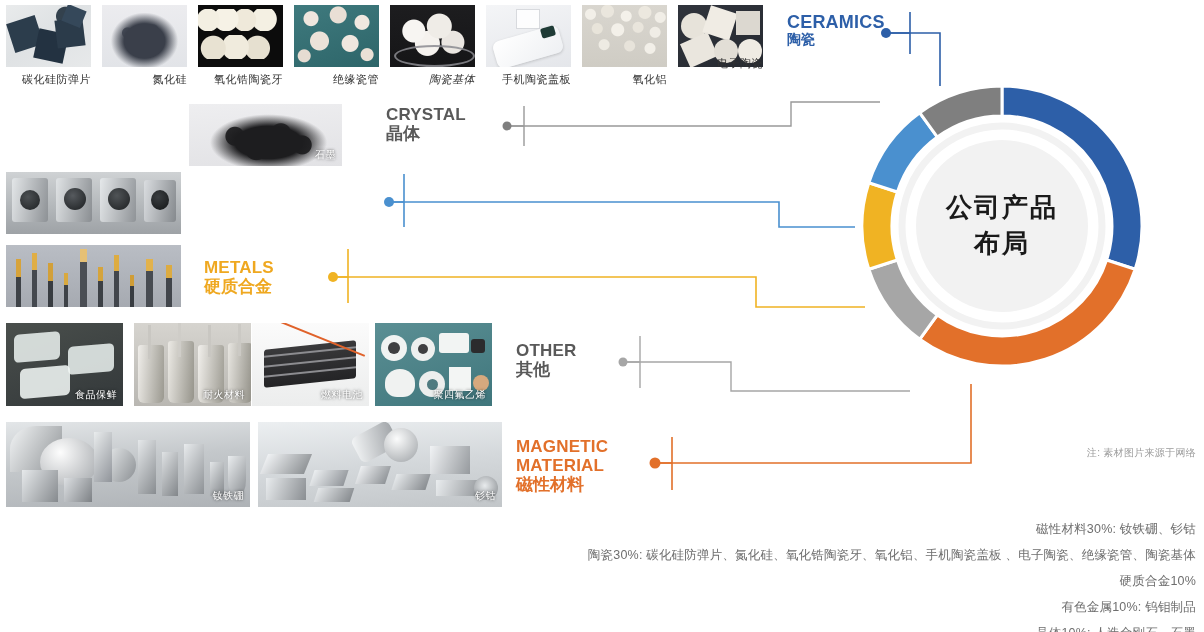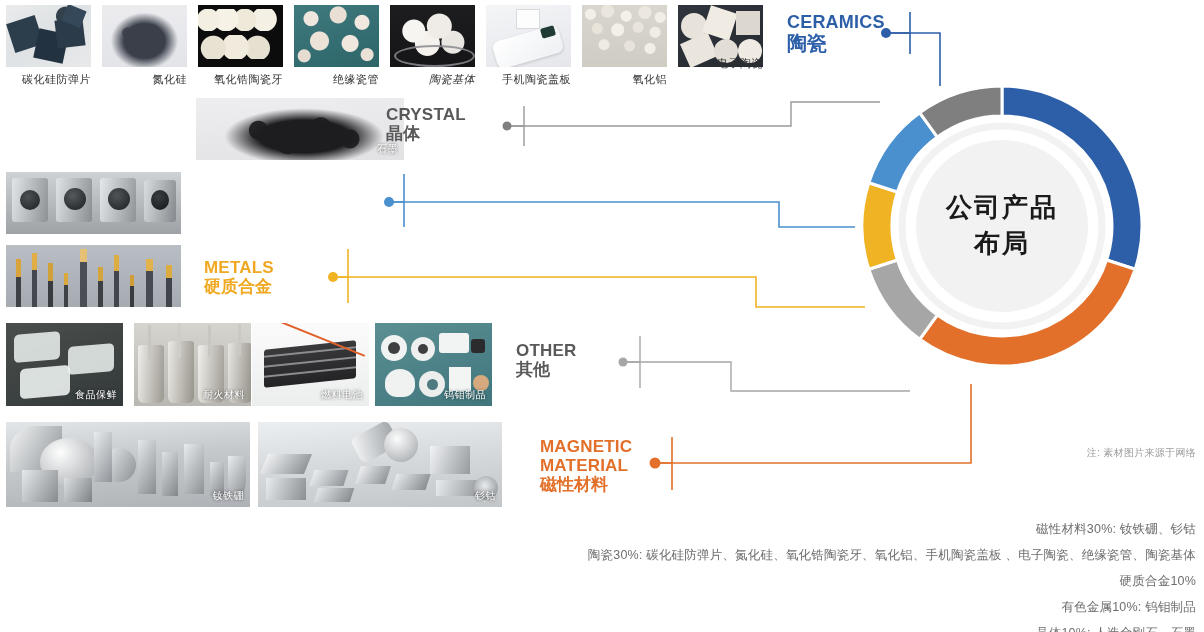--- a/index.html
+++ b/index.html
@@ -24,21 +24,21 @@
     position:absolute;right:6px;bottom:4px;
     font-size:10px;color:#ffffff;letter-spacing:.5px;white-space:nowrap;
     text-shadow:0 0 3px rgba(0,0,0,.75);
   }
 
   
   .lab{position:absolute;white-space:nowrap;line-height:1.12;}
   .lab .en{font-weight:bold;letter-spacing:.2px;}
   .lab .zh{font-weight:bold;}
   .lab.sz18 .en{font-size:18px;}
-  .lab.sz18 .zh{font-size:20px;}
+  .lab.sz18 .zh{font-size:14px;}
   .lab.sz17 .en{font-size:17px;}
   .lab.sz17 .zh{font-size:17px;}
 
   .c-ceramics{color:#2d5fa8;}
   .c-crystal{color:#595959;}
   .c-nfm{color:#4a90cf;}
   .c-carbide{color:#efa820;}
   .c-other{color:#595959;}
   .c-mag{color:#e2702a;}
 
@@ -166,21 +166,21 @@
       <div style="position:absolute;left:28px;top:4px;width:28px;height:28px;background:#f0ece4;transform:rotate(18deg);"></div>
       <div style="position:absolute;left:58px;top:6px;width:24px;height:24px;background:#dcd8d0;"></div>
       <div style="position:absolute;left:6px;top:32px;width:30px;height:26px;background:#eae6de;transform:rotate(-24deg);"></div>
       <div style="position:absolute;left:36px;top:34px;width:24px;height:24px;background:#e2ded6;border-radius:50%;"></div>
       <div style="position:absolute;left:60px;top:34px;width:24px;height:24px;background:#efebe3;border-radius:50%;"></div>
     </div>
   </div>
   <div class="cap" style="left:678px;top:56px;width:85px;font-family:Liberation Mono, monospace;">电子陶瓷</div>
 
 
-  <div class="tile" style="left:189px;top:98px;width:208px;height:62px;margin-left:7px;">
+  <div class="tile" style="left:189px;top:104px;width:153px;height:62px;">
     <div class="ph" style="background:
         radial-gradient(ellipse at 52% 62%, #1d1d1f 0 30%, transparent 52%),
         radial-gradient(circle at 30% 52%, #2c2c2e 0 9px, transparent 10px),
         radial-gradient(circle at 60% 48%, #343436 0 10px, transparent 11px),
         radial-gradient(circle at 44% 72%, #242426 0 11px, transparent 12px),
         radial-gradient(circle at 74% 66%, #2a2a2c 0 9px, transparent 10px),
         linear-gradient(175deg,#eeeef0,#e2e2e5);"></div>
     <div class="capin">石墨</div>
   </div>
 
@@ -253,21 +253,21 @@
       <div style="position:absolute;left:36px;top:14px;width:24px;height:24px;background:#eef0ef;border-radius:50%;"></div>
       <div style="position:absolute;left:43px;top:21px;width:10px;height:10px;background:#3f3f41;border-radius:50%;"></div>
       <div style="position:absolute;left:64px;top:10px;width:30px;height:20px;background:#f2f4f3;border-radius:3px;"></div>
       <div style="position:absolute;left:96px;top:16px;width:14px;height:14px;background:#2b2b2d;border-radius:3px;"></div>
       <div style="position:absolute;left:10px;top:46px;width:30px;height:28px;background:#f0f2f1;border-radius:50% 50% 40% 40%;"></div>
       <div style="position:absolute;left:44px;top:48px;width:26px;height:26px;background:#eceeed;border-radius:50%;"></div>
       <div style="position:absolute;left:52px;top:56px;width:11px;height:11px;background:#4f7b80;border-radius:50%;"></div>
       <div style="position:absolute;left:74px;top:44px;width:22px;height:24px;background:#f3f5f4;"></div>
       <div style="position:absolute;left:98px;top:52px;width:16px;height:16px;background:#d6a97e;border-radius:50%;"></div>
     </div>
-    <div class="capin">钨钼制品</div>
+    <div class="capin">聚四氟乙烯</div>
   </div>
 
   <div class="tile" style="left:6px;top:422px;width:244px;height:85px;">
     <div class="ph" style="background:linear-gradient(175deg,#e3e6e8 0%,#c4c8cb 45%,#aeb2b6 100%);">
       <div style="position:absolute;left:4px;top:4px;width:52px;height:46px;background:linear-gradient(120deg,#f3f5f6,#8f9396);border-radius:50% 0 0 0;"></div>
       <div style="position:absolute;left:34px;top:16px;width:58px;height:48px;background:radial-gradient(circle at 35% 30%,#fdfdfd,#9fa3a7);border-radius:50%;"></div>
       <div style="position:absolute;left:16px;top:48px;width:36px;height:32px;background:linear-gradient(120deg,#e6e9eb,#868a8e);"></div>
       <div style="position:absolute;left:58px;top:56px;width:28px;height:24px;background:linear-gradient(120deg,#dde0e3,#7d8185);"></div>
       <div style="position:absolute;left:96px;top:26px;width:34px;height:34px;background:linear-gradient(120deg,#eef1f2,#8b8f93);border-radius:50%;"></div>
       <div style="position:absolute;left:88px;top:10px;width:18px;height:50px;background:linear-gradient(120deg,#e9eced,#90949a);"></div>
@@ -378,21 +378,21 @@
   <div class="lab sz17 c-carbide" style="left:204px;top:258px;">
     <div class="en">METALS</div>
     <div class="zh">硬质合金</div>
   </div>
 
   <div class="lab sz17 c-other" style="left:516px;top:341px;">
     <div class="en">OTHER</div>
     <div class="zh">其他</div>
   </div>
 
-  <div class="lab sz17 c-mag" style="left:516px;top:437px;margin-left:24px;">
+  <div class="lab sz17 c-mag" style="left:516px;top:437px;">
     <div class="en">MAGNETIC</div>
     <div class="en">MATERIAL</div>
     <div class="zh">磁性材料</div>
   </div>
 
   <div class="note">注: 素材图片来源于网络</div>
 
   <div class="legend">
     <div>磁性材料30%: 钕铁硼、钐钴</div>
     <div>陶瓷30%: 碳化硅防弹片、氮化硅、氧化锆陶瓷牙、氧化铝、手机陶瓷盖板 、电子陶瓷、绝缘瓷管、陶瓷基体</div>

